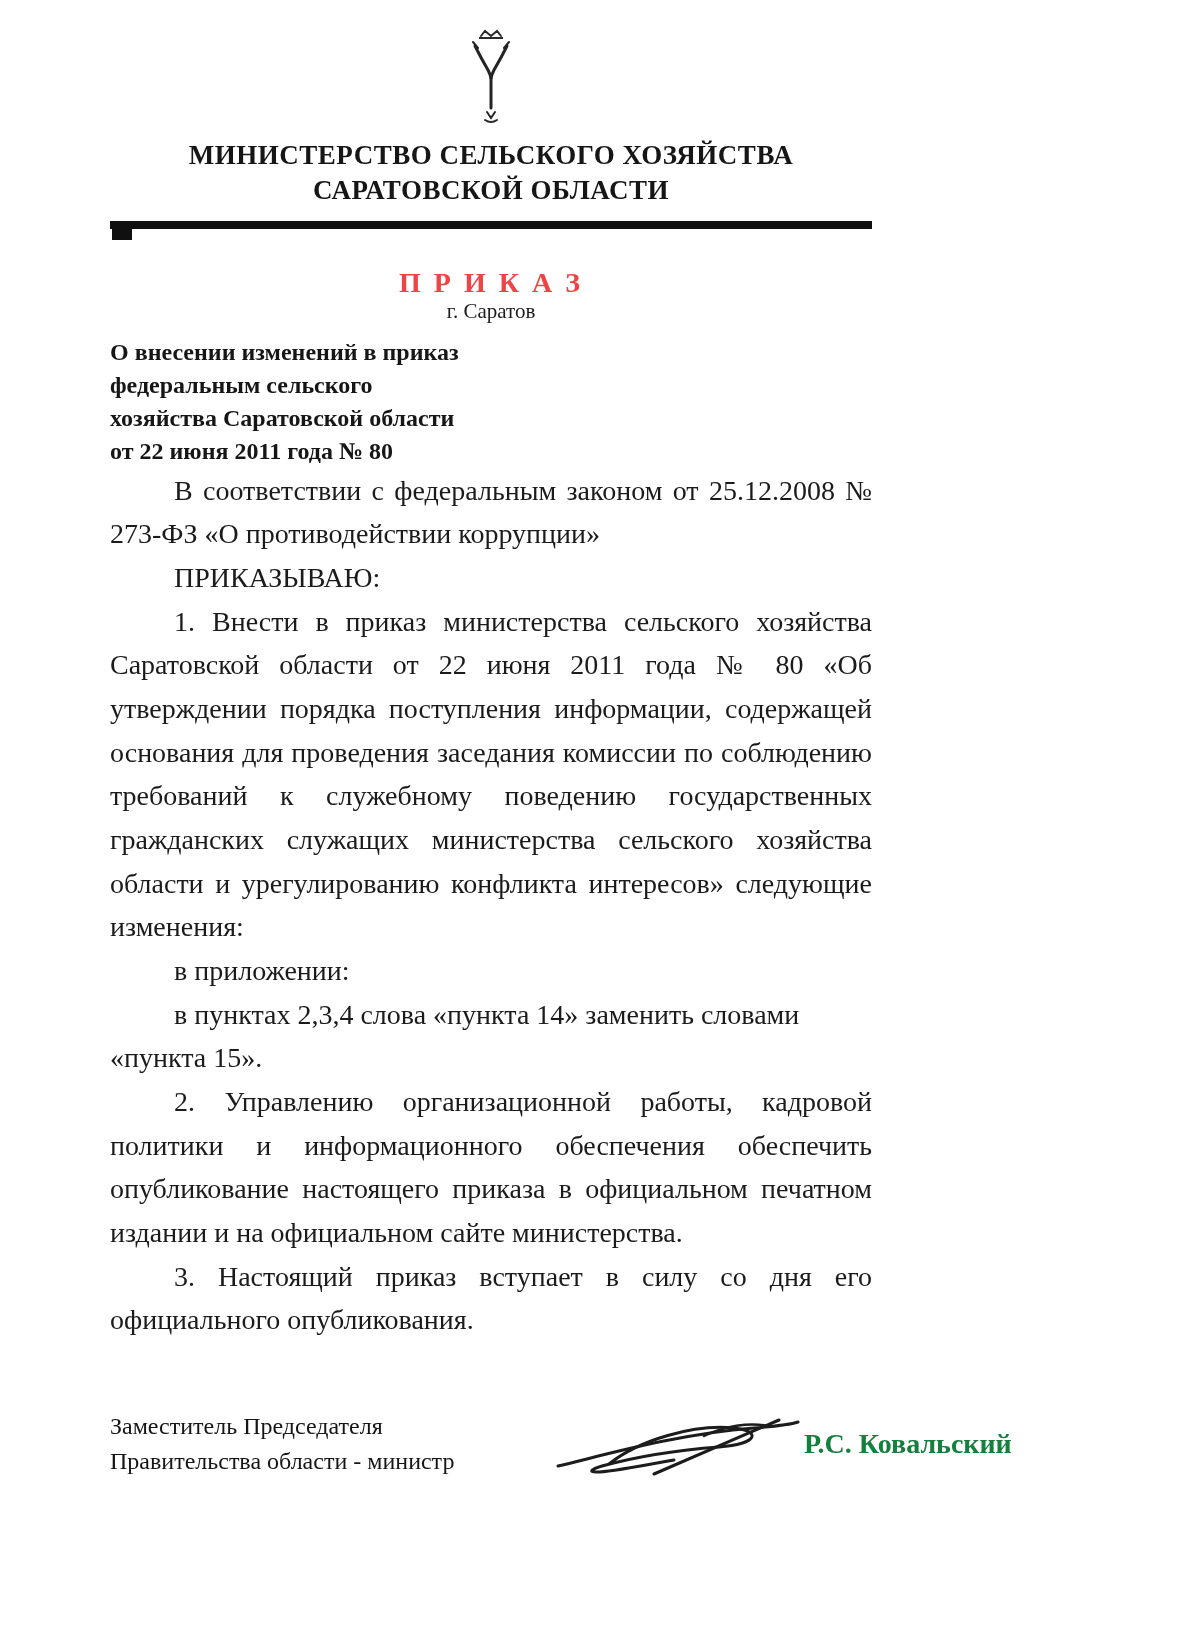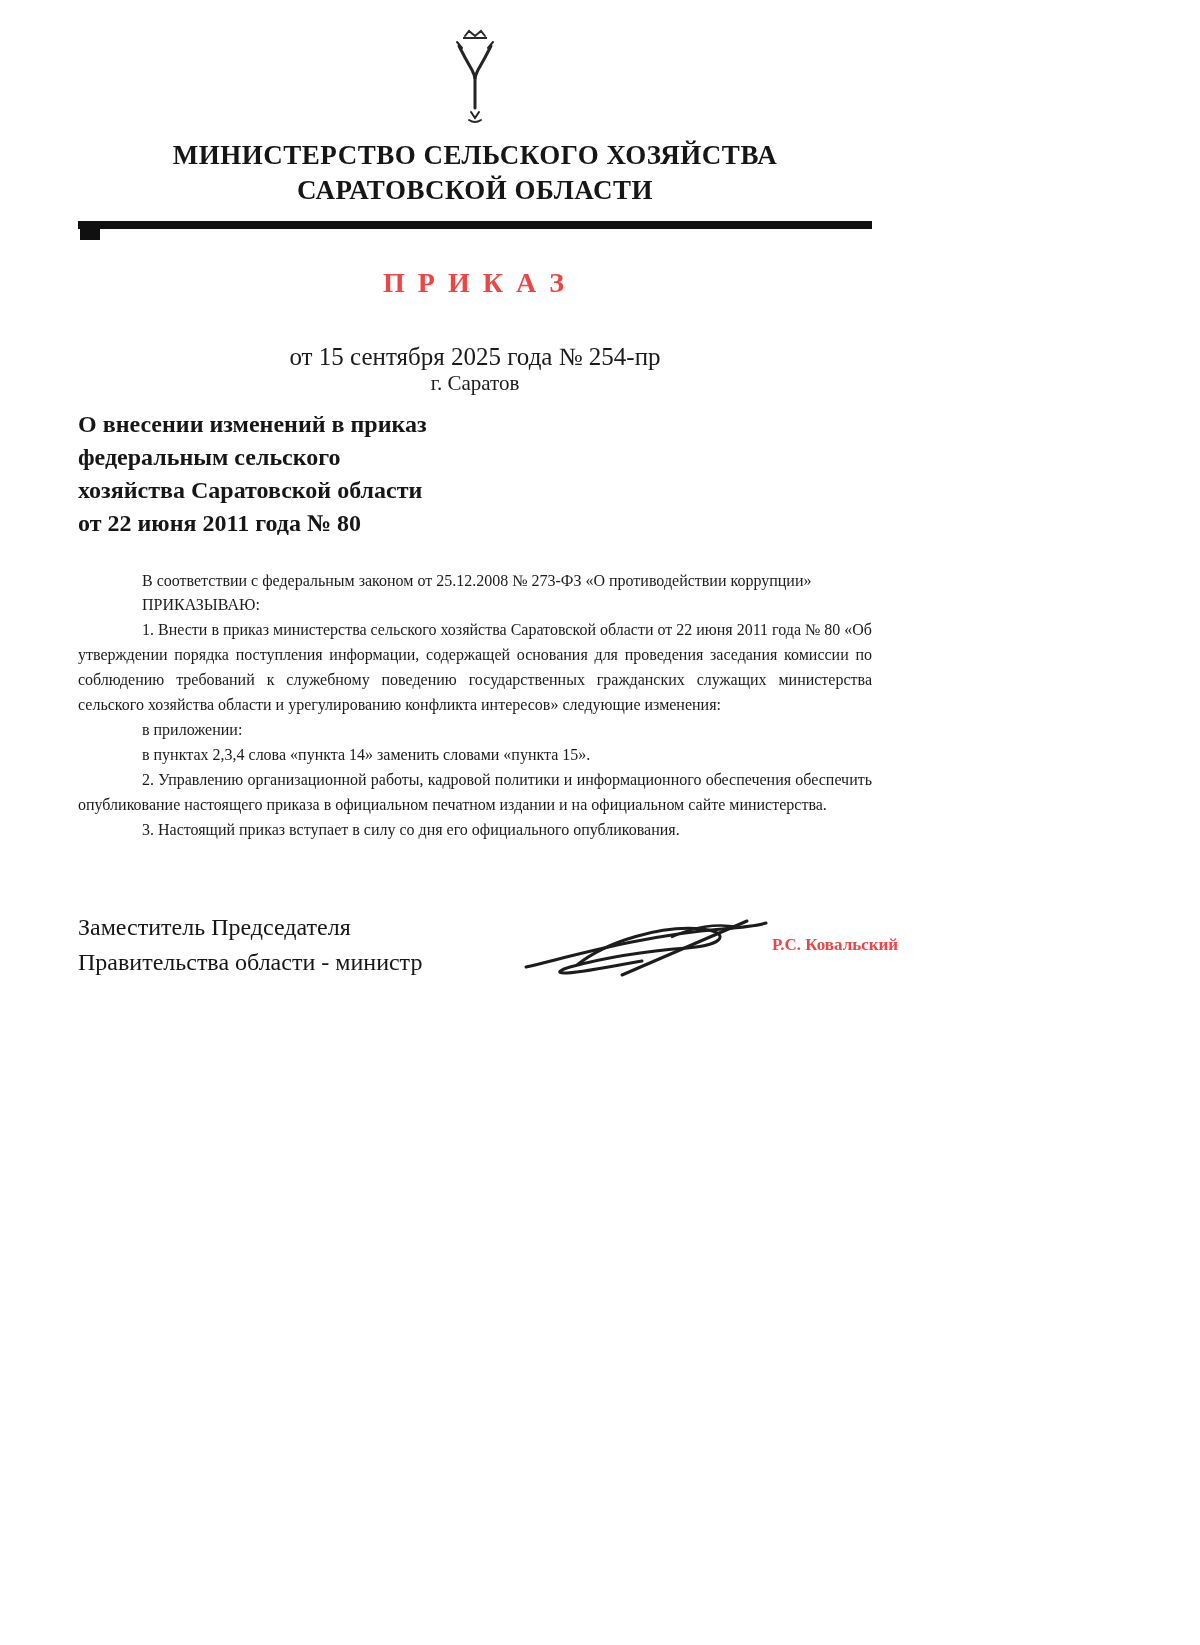--- a/index.html
+++ b/index.html
@@ -12,21 +12,21 @@
     font-family: "Liberation Serif", "DejaVu Serif", serif;
     color: #1b1b1b;
     -webkit-font-smoothing: antialiased;
   }
   .page {
     position: relative;
     width: 992px;
     min-height: 1645px;
     background: #ffffff;
     box-sizing: border-box;
-    padding: 28px 120px 60px 78px;
+    padding: 28px 120px 60px 110px;
   }
   
   .emblem {
     width: 64px;
     margin: 0 auto 6px auto;
     text-align: center;
   }
   
   .ministry {
     text-align: center;
@@ -75,22 +75,21 @@
   
   .subject {
     margin-top: 12px;
     font-weight: bold;
     font-size: 24px;
     line-height: 1.38;
     color: #161616;
   }
   
   .body-text {
-    margin-top: 28px;
-    font-size: 16px;
+    font-size: 28px;
     line-height: 1.56;
     color: #1b1b1b;
   }
   .body-text p {
     margin: 0;
   }
   .justify { text-align: justify; }
   .indent  { text-indent: 64px; }
   
   .sig-row {
@@ -107,23 +106,23 @@
     color: #161616;
   }
   .sig-art {
     flex: 0 0 auto;
     margin-left: 14px;
     margin-top: 14px;
   }
   .sig-name {
     margin-left: auto;
     font-weight: bold;
-    font-size: 17px;
+    font-size: 28px;
     white-space: nowrap;
-    color: #ef4444;
+    color: #15803d;
   }
 </style>
 </head>
 <body>
 
 <div class="page">
 
   <div class="emblem">
     <svg width="60" height="100" viewBox="0 0 60 100" xmlns="http://www.w3.org/2000/svg">
 
@@ -143,21 +142,20 @@
     <div>МИНИСТЕРСТВО СЕЛЬСКОГО ХОЗЯЙСТВА</div>
     <div>САРАТОВСКОЙ ОБЛАСТИ</div>
   </div>
 
   <div class="rule">
     <span class="rule-notch"></span>
   </div>
 
   <div class="order-title">П Р И К А З</div>
 
-  <div class="date-line">от 15 сентября 2025 года № 254-пр</div>
 
   <div class="city">г. Саратов</div>
 
   <div class="subject">
     <div>О внесении изменений в приказ</div>
     <div>федеральным сельского</div>
     <div>хозяйства  Саратовской области</div>
     <div>от 22 июня 2011 года № 80</div>
   </div>
 

